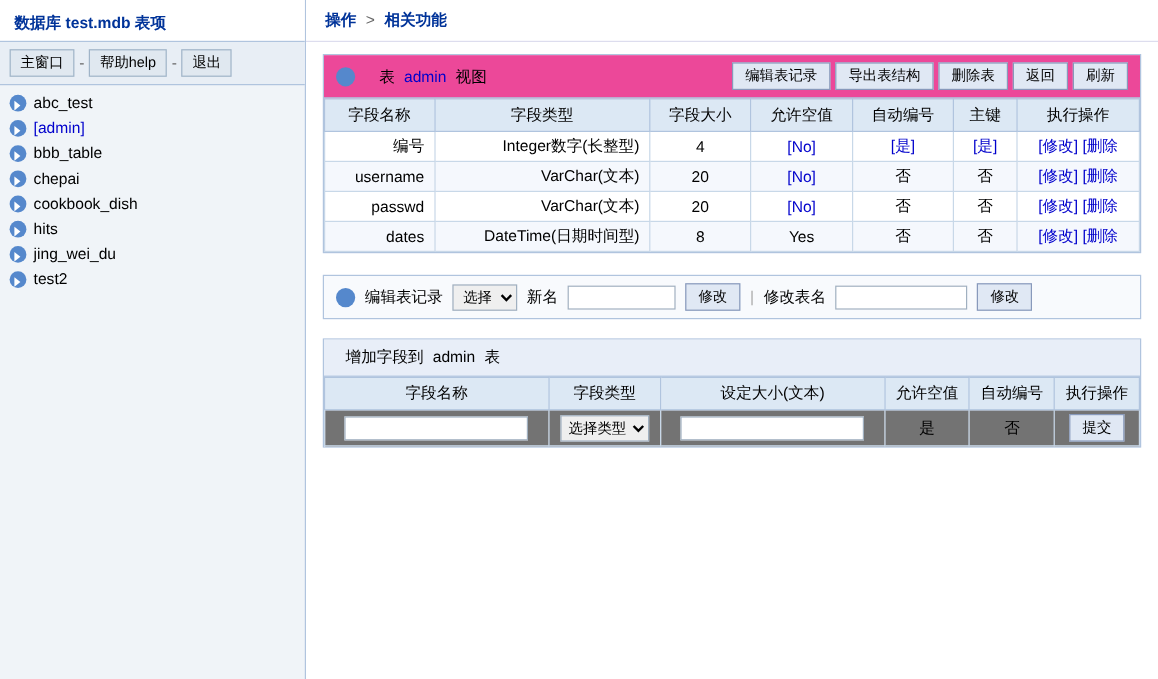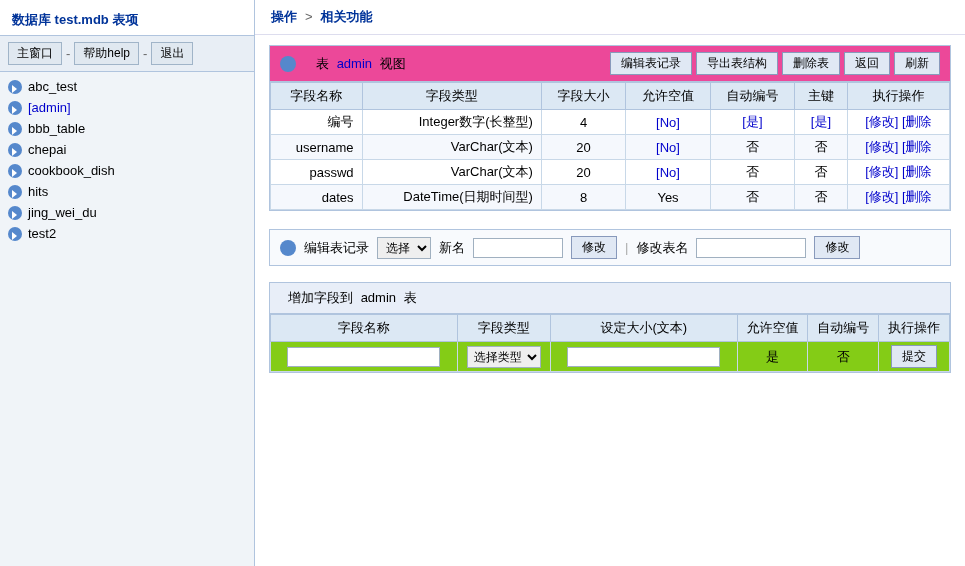--- a/index.html
+++ b/index.html
@@ -193,21 +193,21 @@
     .add-section-header {
       display: flex;
       align-items: center;
       padding: 6px 10px;
       background: #e8eef8;
       border-bottom: 1px solid #b0c4de;
       gap: 8px;
       text-align: center;
     }
     .add-table th { background: #dce8f4; }
-    .add-table td { background: #84cc16; margin-top: 44px; }
+    .add-table td { background: #737373; margin-top: 44px; }
     .add-table input[type="text"] {
       width: 90%;
       border: 1px solid #a0b0c0;
       padding: 2px 4px;
       font-size: 12px;
     }
     .add-table select {
       border: 1px solid #a0b0c0;
       padding: 2px 2px;
       font-size: 12px;

